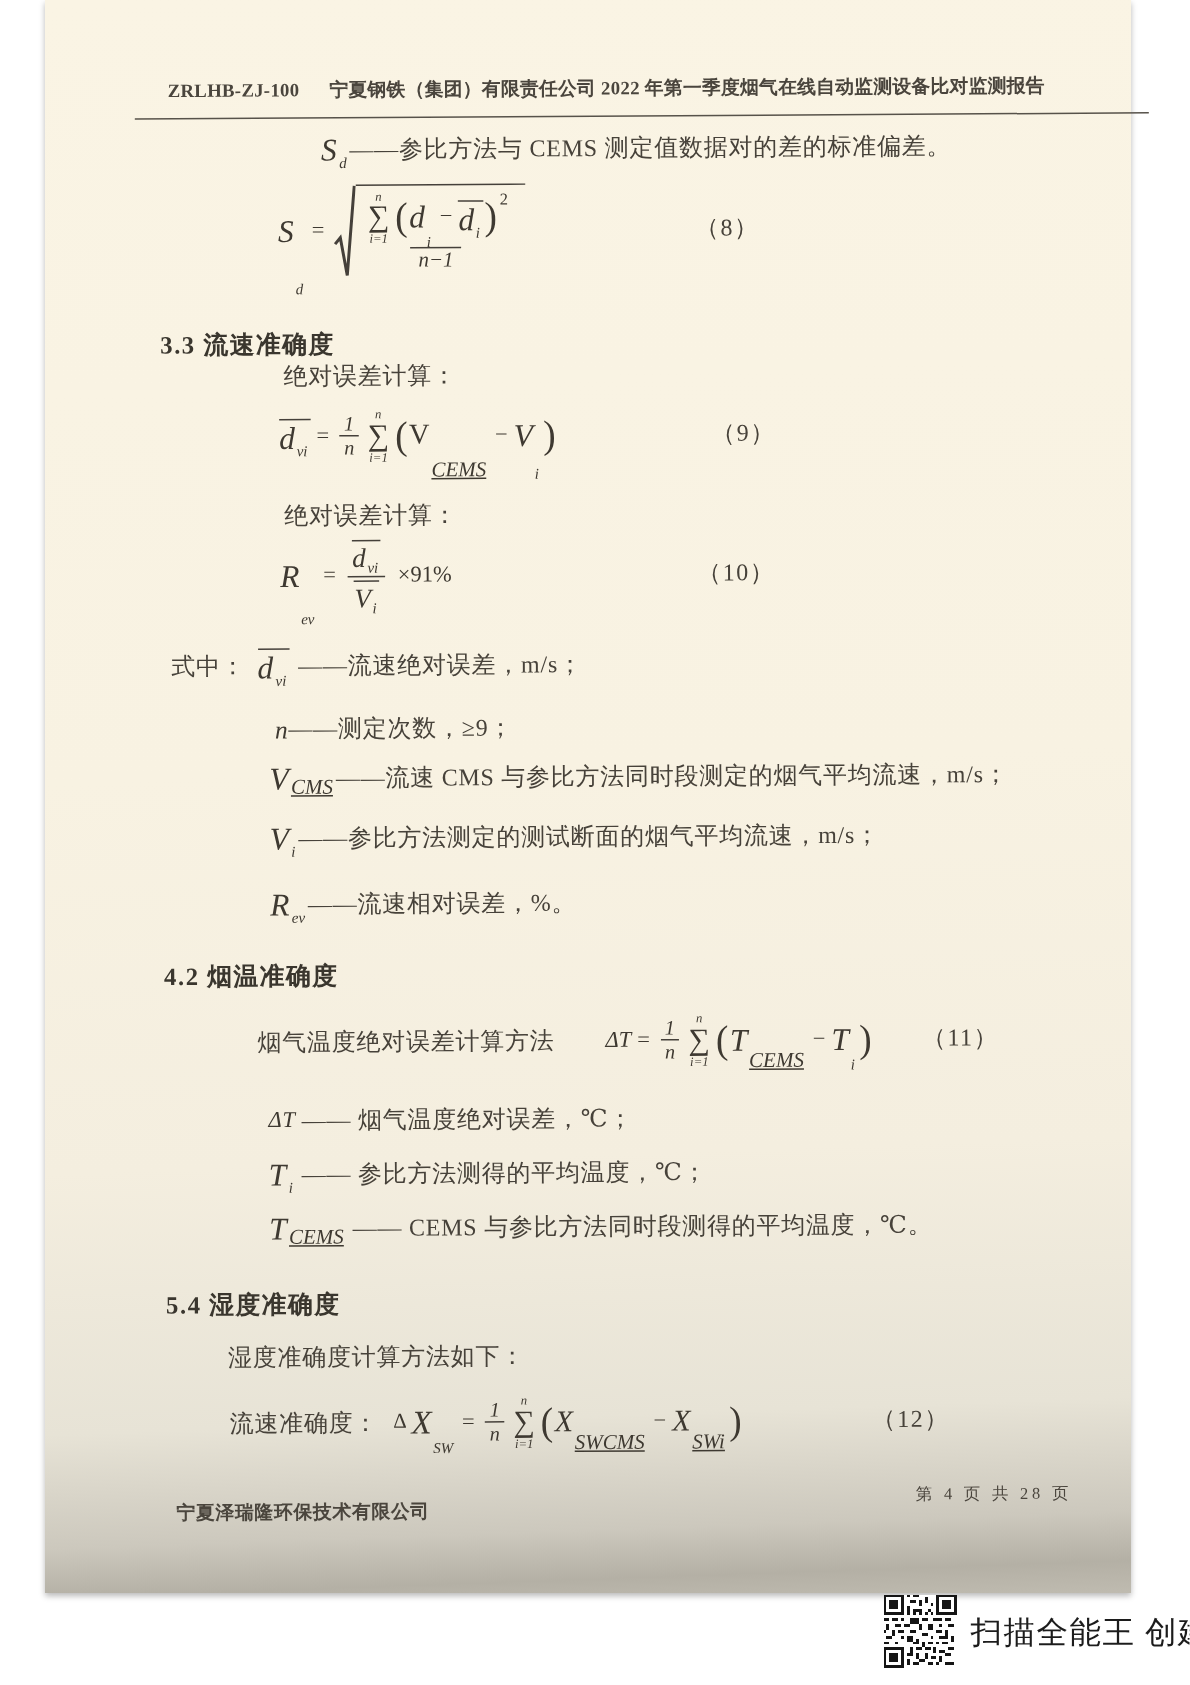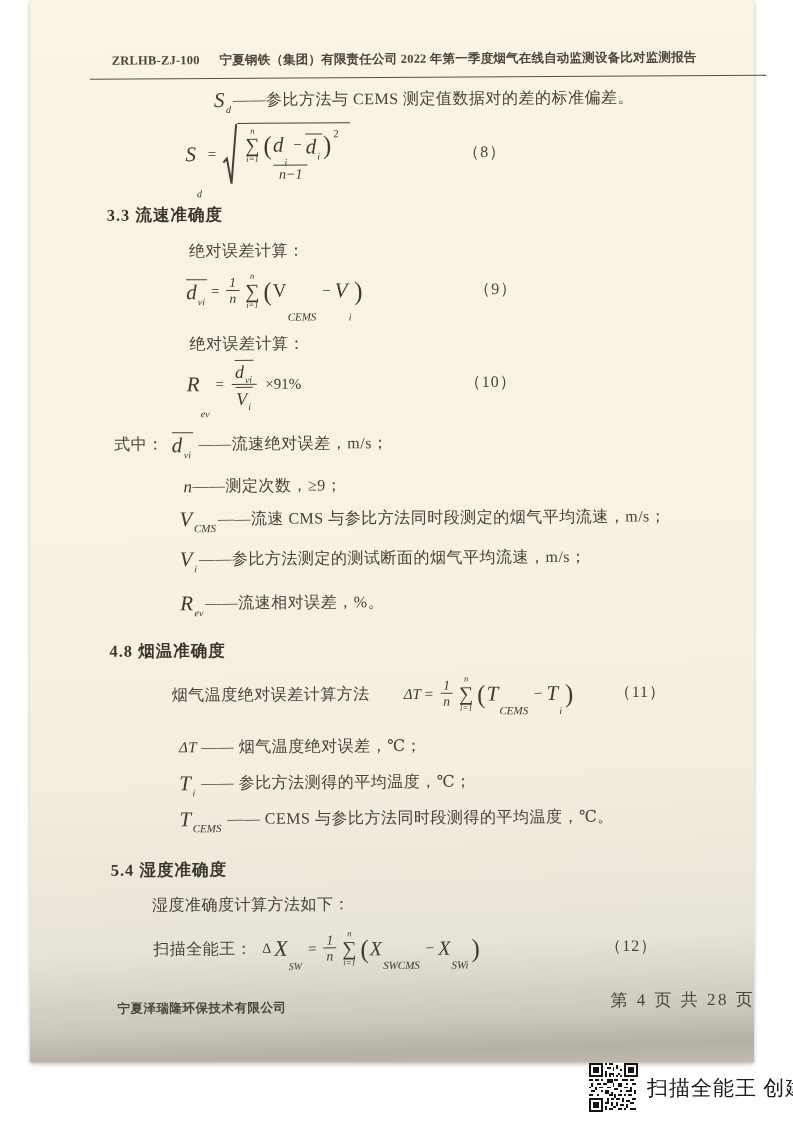--- a/index.html
+++ b/index.html
@@ -19,41 +19,41 @@
   .cn{font-size:16px;letter-spacing:.5px;color:#47423a;}
   .heading{font-weight:bold;font-size:16.5px;letter-spacing:1px;color:#3a362e;}
   .hdr{font-size:12.5px;font-weight:bold;color:#4a453d;letter-spacing:.2px;white-space:nowrap;}
   .rule{position:absolute;left:62px;top:77px;width:676px;border-top:1.7px solid #57524a;}
   
   .math{font-family:"Liberation Serif",serif;color:#3e3931;}
   .mi{font-style:italic;}
   .big{font-size:21px;line-height:1;}
   .med{font-size:17px;line-height:1;}
   .sub{font-size:10px;font-style:italic;align-self:flex-end;transform:translateY(4px);margin:0 2px 0 1px;letter-spacing:0;}
-  .subtiny{font-size:11px;}
+  .subtiny{font-size:14px;text-decoration:underline;}
   .eq,.op{font-style:normal;font-size:15px;margin:0 4px;line-height:1;}
   .frac{display:inline-flex;flex-direction:column;align-items:center;font-style:italic;line-height:1.05;margin:0 3px;}
   .frac .fn{font-size:13.5px;padding:0 3px;}
   .frac .fd{font-size:13.5px;padding:1px 3px 0 3px;border-top:1.2px solid #45403a;}
   .sum{display:inline-flex;flex-direction:column;align-items:center;line-height:1;margin:0 3px;}
   .sum .lim{font-size:8.5px;font-style:italic;line-height:1.1;}
   .sum .sig{font-size:20px;font-style:normal;line-height:.95;}
   .paren{font-size:25px;font-style:normal;line-height:1;transform:scaleY(1.05);margin:0 1px;}
   .sup{font-size:11px;font-style:normal;transform:translateY(-12px);margin-left:1px;}
   .ovl{display:inline-flex;align-items:flex-end;border-top:1.4px solid #45403a;padding-top:2px;line-height:1;}
   .sqrt{display:inline-flex;align-items:stretch;margin-left:2px;}
   .radsign{width:15px;flex:none;}
   .sqrt-body{border-top:1.7px solid #45403a;padding:3px 10px 2px 3px;display:inline-flex;align-items:center;}
   .bfrac{display:flex;flex-direction:column;align-items:center;}
   .bfrac .bnum{display:flex;align-items:center;padding:0 2px 1px 2px;}
   .bfrac .bden{border-top:1.2px solid #45403a;font-size:14px;font-style:italic;padding:1px 5px 0 5px;}
   .tag{position:absolute;top:50%;transform:translateY(-50%);font-style:normal;font-size:16px;letter-spacing:1px;color:#47423a;white-space:nowrap;}
   .f10frac .fn,.f10frac .fd{padding:2px 4px;}
   .footer-co{font-size:12.5px;font-weight:bold;color:#4a453d;letter-spacing:.5px;}
-  .footer-pg{font-size:17px;color:#4a453d;letter-spacing:2.5px;}
+  .footer-pg{font-size:11px;color:#4a453d;letter-spacing:2.5px;}
   .watermark{position:absolute;left:589px;top:1063px;display:flex;align-items:center;gap:9px;}
   .wm-text{font-size:21px;color:#1c1c1c;letter-spacing:1px;font-family:"Liberation Serif",serif;white-space:nowrap;}
   .qr{width:49px;height:49px;}
 </style>
 </head>
 <body>
 
 <div class="stage">
   <div class="paper">
     <div class="content">
@@ -99,21 +99,21 @@
                 <span class="paren">)</span>
                 <span class="sup">2</span>
               </span>
               <span class="bden">n−1</span>
             </span>
           </span>
         </span>
         <span class="tag" style="left:278px;">（8）</span>
       </div>
 
-      <div class="abs heading" style="left:78px;top:203px;">3.3 流速准确度</div>
+      <div class="abs heading" style="left:78px;top:218px;">3.3 流速准确度</div>
       <div class="abs cn" style="left:160px;top:240px;">绝对误差计算：</div>
 
       <div class="abs row math" style="left:157px;top:262px;height:56px;">
         <span class="ovl">
             <span class="mi big">d</span>
             <span class="sub">vi</span>
           </span>
         <span class="eq">=</span>
         <span class="frac">
             <span class="fn">1</span>
@@ -183,21 +183,21 @@
         <span>——参比方法测定的测试断面的烟气平均流速，m/s；</span>
       </div>
       <div class="abs row cn" style="left:149px;top:584px;height:36px;">
         <span class="math row">
             <span class="mi big">R</span>
             <span class="sub">ev</span>
           </span>
         <span>——流速相对误差，%。</span>
       </div>
 
-      <div class="abs heading" style="left:78px;top:639px;">4.8 烟温准确度</div>
+      <div class="abs heading" style="left:78px;top:639px;">4.2 烟温准确度</div>
 
       <div class="abs row" style="left:140px;top:670px;height:48px;">
         <span class="cn">烟气温度绝对误差计算方法</span>
         <span class="row math" style="margin-left:34px;">
           <span class="mi" style="font-size:15px;">ΔT</span>
           <span class="eq">=</span>
           <span class="frac">
               <span class="fn">1</span>
               <span class="fd">n</span>
             </span>
@@ -233,21 +233,21 @@
             <span class="mi big">T</span>
             <span class="sub subtiny">CEMS</span>
           </span>
         <span>—— CEMS 与参比方法同时段测得的平均温度，℃。</span>
       </div>
 
       <div class="abs heading" style="left:78px;top:858px;">5.4 湿度准确度</div>
       <div class="abs cn" style="left:119px;top:894px;">湿度准确度计算方法如下：</div>
 
       <div class="abs row" style="left:120px;top:922px;height:52px;">
-        <span class="cn">扫描全能王：</span>
+        <span class="cn">流速准确度：</span>
         <span class="row math" style="margin-left:10px;">
           <span style="font-size:14px;font-style:normal;margin-right:3px;">Δ</span>
           <span class="mi" style="font-size:22px;">X</span>
             <span class="sub">SW</span>
           <span class="eq">=</span>
           <span class="frac">
               <span class="fn">1</span>
               <span class="fd">n</span>
             </span>
           <span class="sum">
@@ -256,21 +256,21 @@
               <span class="lim">i=1</span>
             </span>
           <span class="paren">(</span>
           <span class="mi" style="font-size:20px;">X</span>
             <span class="sub subtiny">SWCMS</span>
           <span class="op">−</span>
           <span class="mi" style="font-size:20px;">X</span>
             <span class="sub subtiny">SWi</span>
           <span class="paren">)</span>
         </span>
-        <span class="tag" style="left:452px;font-family:Liberation Serif, serif;">（12）</span>
+        <span class="tag" style="left:428px;font-family:Liberation Serif, serif;">（12）</span>
       </div>
 
       <div class="abs footer-co" style="left:84px;top:999px;">宁夏泽瑞隆环保技术有限公司</div>
       <div class="abs footer-pg" style="left:577px;top:990px;">第 4 页 共 28 页</div>
 
     </div>
   </div>
 
   <div class="watermark">
     <svg class="qr" viewBox="0 0 25 25" shape-rendering="crispEdges">

